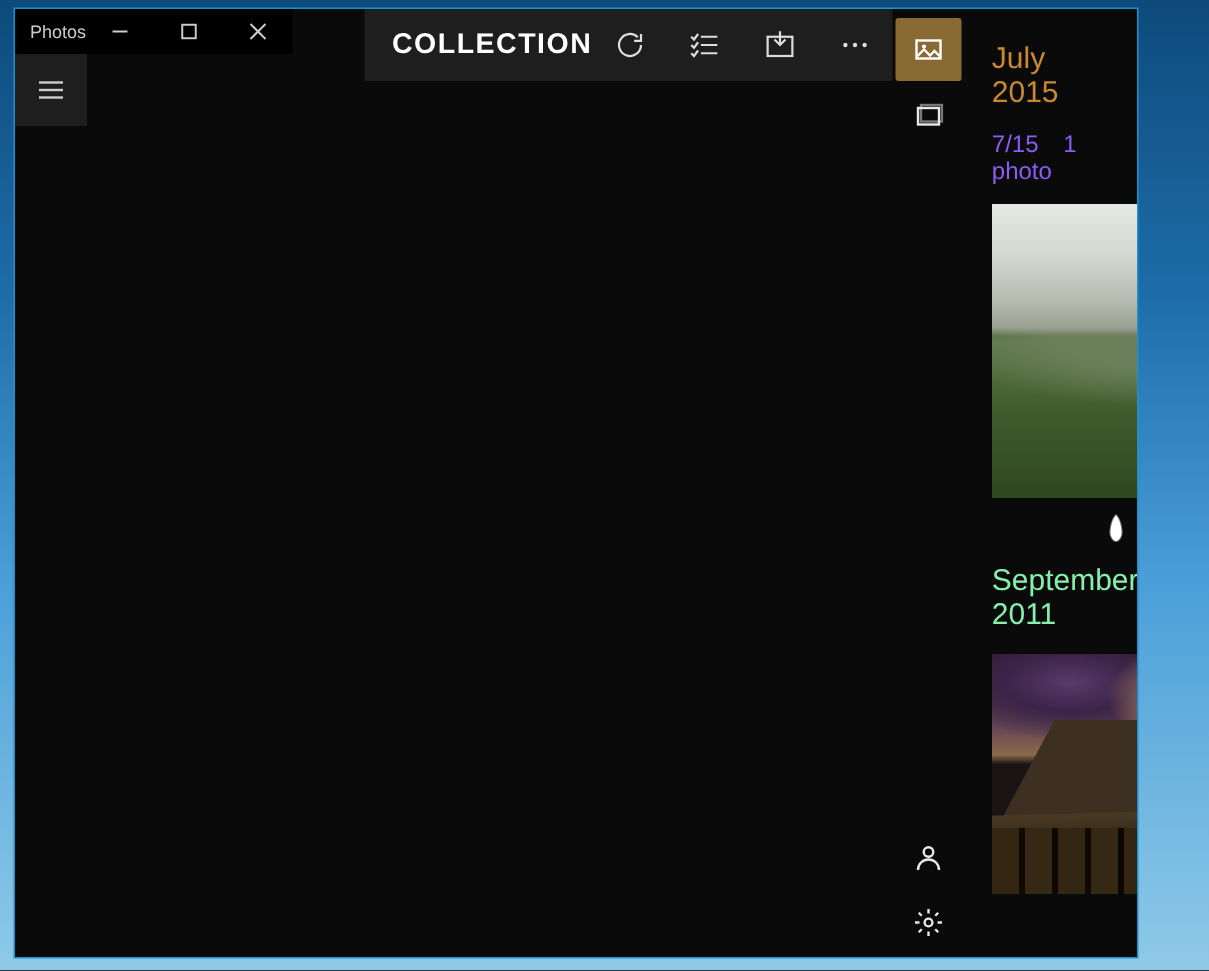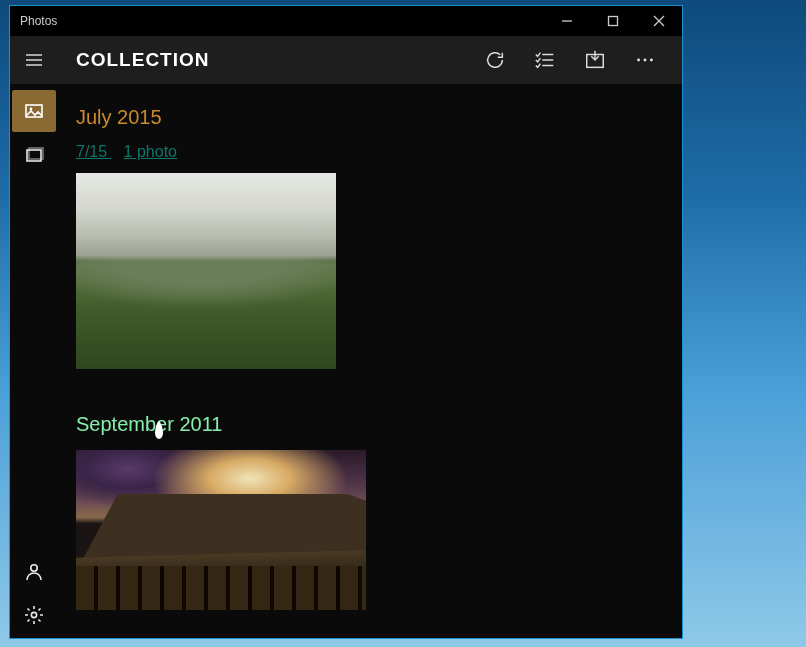--- a/index.html
+++ b/index.html
@@ -14,26 +14,26 @@
   .desktop {
     width: 806px;
     height: 647px;
     position: relative;
     background: linear-gradient(180deg, #0e4a7b 0%, #1d6ca8 30%, #4a9fd8 60%, #8fc9e8 100%);
   }
   .window {
     position: absolute;
     left: 10px;
     top: 6px;
-    width: 672px;
+    width: 748px;
     height: 632px;
     background: #0a0a0a;
     box-shadow: 0 0 0 1px #1a92d0;
     display: flex;
-    flex-direction: column;
+    flex-direction: row;
   }
   
   .titlebar {
     height: 30px;
     background: #000;
     display: flex;
     align-items: center;
     padding: 0 0 0 10px;
     color: #ccc;
     font-size: 12px;
@@ -47,21 +47,21 @@
     justify-content: center;
     color: #ccc;
   }
   .titlebar-btn svg { width: 12px; height: 12px; stroke: #ccc; fill: none; stroke-width: 1.3; }
   
   .commandbar {
     height: 48px;
     background: #1e1e1e;
     display: flex;
     align-items: center;
-    padding: 0 12px 0 0;
+    padding: 0 0 0 0;
     margin-left:48px;
   }
   .hamburger {
     position:absolute;
     left:0; top:30px;
     width: 48px;
     height: 48px;
     display: flex;
     align-items: center;
     justify-content: center;
@@ -123,24 +123,23 @@
   .content::-webkit-scrollbar-thumb { background: #4a4a4a; }
   .group { margin-bottom: 44px; }
   .group-title {
     color: #c98a2f;
     font-size: 20px;
     font-weight: 400;
     margin-bottom: 14px;
   }
   .group-title.secondary { color: #86efac; }
   .group-sub {
-    color: #0f766e;
+    color: #8b5cf6;
     font-size: 16px;
     margin-bottom: 12px;
-    text-decoration: underline;
   }
   .group-sub span + span { margin-left: 12px; }
   .thumb {
     width: 260px;
     height: 196px;
     background: #222;
     position: relative;
     overflow: hidden;
   }
   

